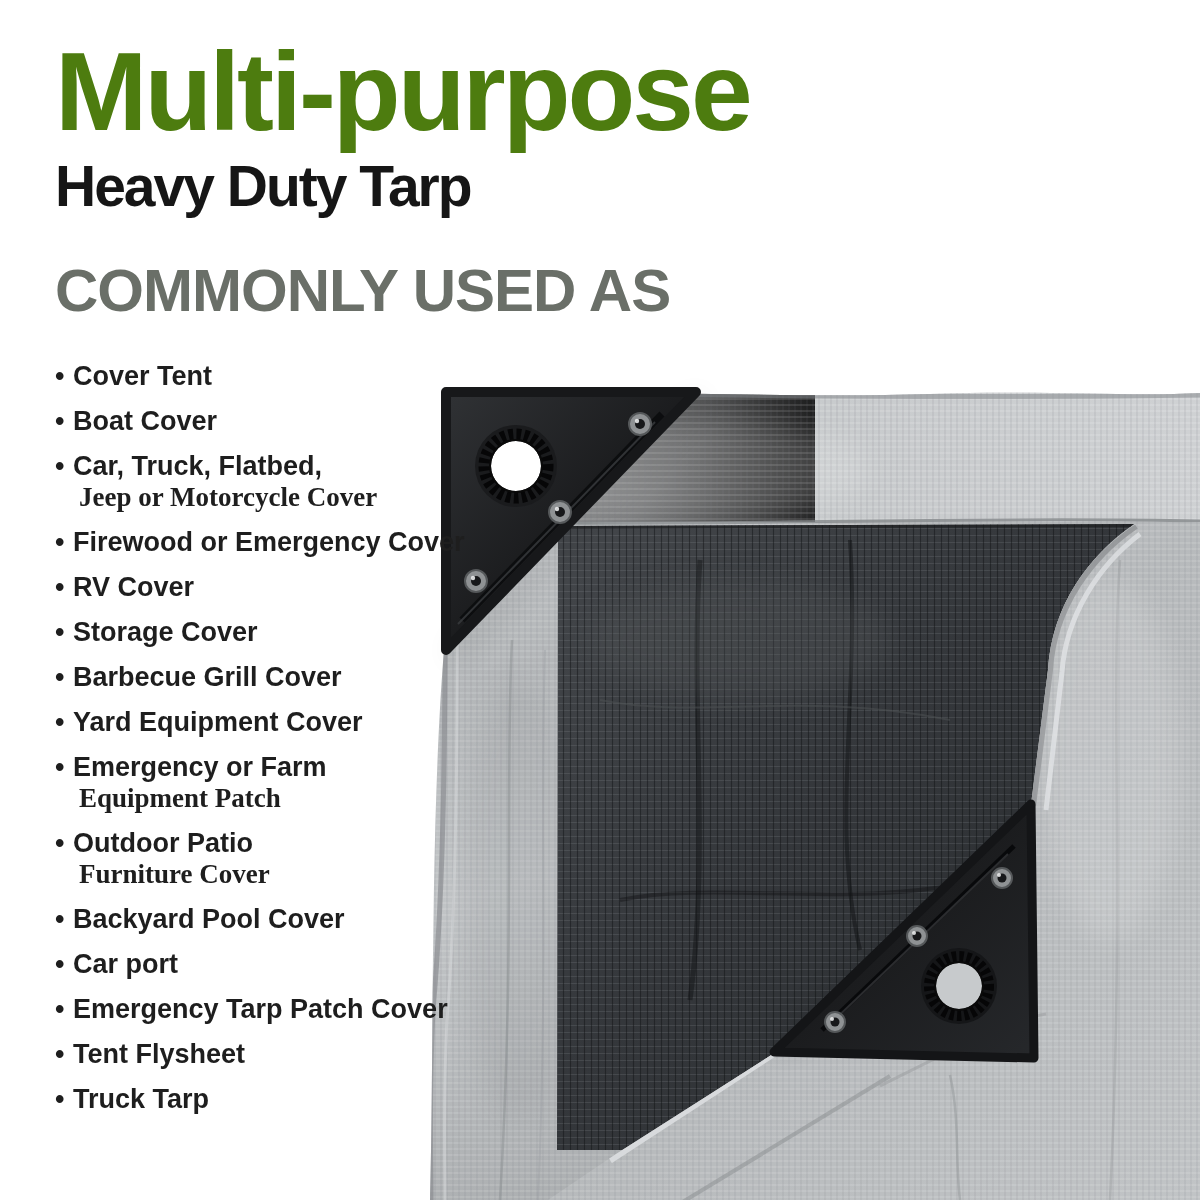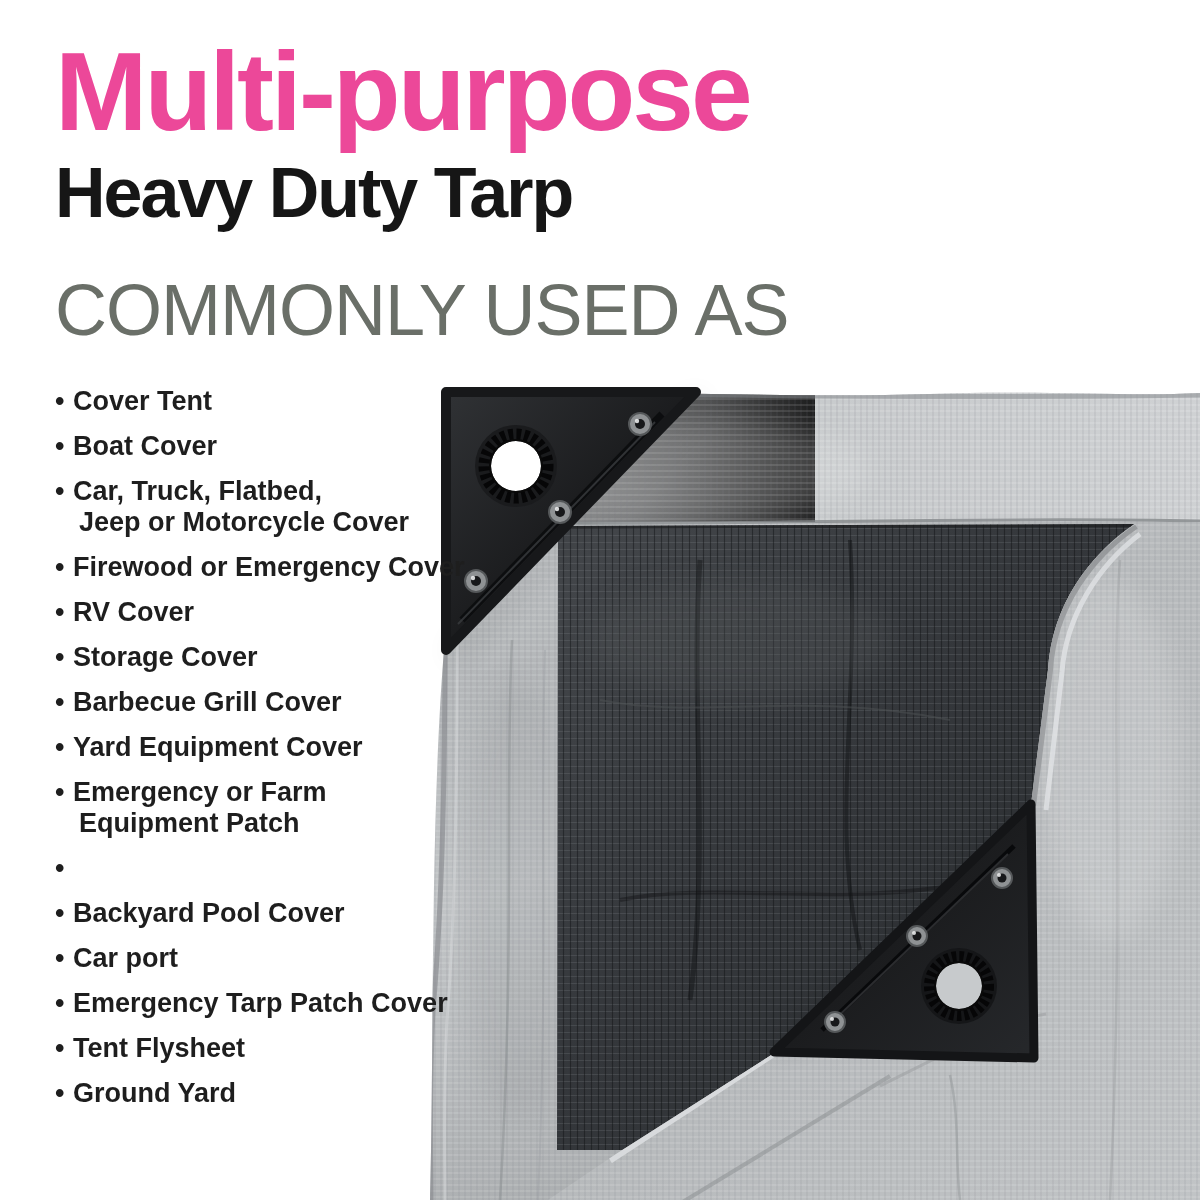--- a/index.html
+++ b/index.html
@@ -5,33 +5,33 @@
   html, body { margin: 0; padding: 0; background: #ffffff; }
   body { width: 1200px; height: 1200px; overflow: hidden;
          font-family: "Liberation Sans", sans-serif; }
   .canvas { position: relative; width: 1200px; height: 1200px; background: #ffffff; overflow: hidden; }
 
   .photo { position: absolute; left: 0; top: 0; width: 1200px; height: 1200px; z-index: 1; }
 
   .copy { position: absolute; left: 55px; top: 34px; z-index: 2; width: 420px; }
 
   .title { margin: 0; font-size: 111px; line-height: 1.06; font-weight: bold;
-           color: #ec4899; letter-spacing: -3px; white-space: nowrap; }
-  .subtitle { margin: 5px 0 12px 0; font-size: 70px; line-height: 1.04; font-weight: bold;
+           color: #4d7c0f; letter-spacing: -3px; white-space: nowrap; }
+  .subtitle { margin: 5px 0 12px 0; font-size: 57px; line-height: 1.04; font-weight: bold;
               color: #161616; letter-spacing: -2px; white-space: nowrap; }
-  .section-heading { margin: 45px 0 0 0; font-size: 72px; line-height: 1.0; font-weight: normal;
+  .section-heading { margin: 45px 0 0 0; font-size: 60px; line-height: 1.0; font-weight: bold;
                      color: #6A6F68; letter-spacing: -1px; white-space: nowrap; }
 
   .uses { margin: 40px 0 0 0; padding: 0; list-style: none; }
   .uses li { display: flex; align-items: flex-start; margin: 0 0 14px 0;
              font-size: 27px; line-height: 31px; font-weight: bold; color: #1E1E1E; }
   .uses .b { flex: 0 0 18px; width: 18px; }
   .uses .t { white-space: nowrap; }
   .uses .l1, .uses .l2 { display: block; }
-  .uses .l2 { padding-left: 6px; }
+  .uses .l2 { padding-left: 6px; font-family: Liberation Serif, serif; }
 </style>
 </head>
 <body>
 
 <div class="canvas">
 
   <svg class="photo" viewBox="0 0 1200 1200" xmlns="http://www.w3.org/2000/svg">
     <defs>
       <linearGradient id="gSilver" x1="0" y1="0" x2="0.25" y2="1">
         <stop offset="0" stop-color="#c9ccce"></stop>
@@ -245,20 +245,24 @@
       </li>
       <li>
         <span class="b">•</span>
         <span class="t">
           <span class="l1">Emergency or Farm</span>
           <span class="l2">Equipment Patch</span>
         </span>
       </li>
       <li>
         <span class="b">•</span>
+        <span class="t">
+          <span class="l1">Outdoor Patio</span>
+          <span class="l2">Furniture Cover</span>
+        </span>
       </li>
       <li>
         <span class="b">•</span>
         <span class="t">
             <span class="l1">Backyard Pool Cover</span>
           </span>
       </li>
       <li>
         <span class="b">•</span>
         <span class="t">
@@ -273,18 +277,18 @@
       </li>
       <li>
         <span class="b">•</span>
         <span class="t">
             <span class="l1">Tent Flysheet</span>
           </span>
       </li>
       <li>
         <span class="b">•</span>
         <span class="t">
-            <span class="l1">Ground Yard</span>
+            <span class="l1">Truck Tarp</span>
           </span>
       </li>
     </ul>
   </div>
 </div>
 
 </body></html>

